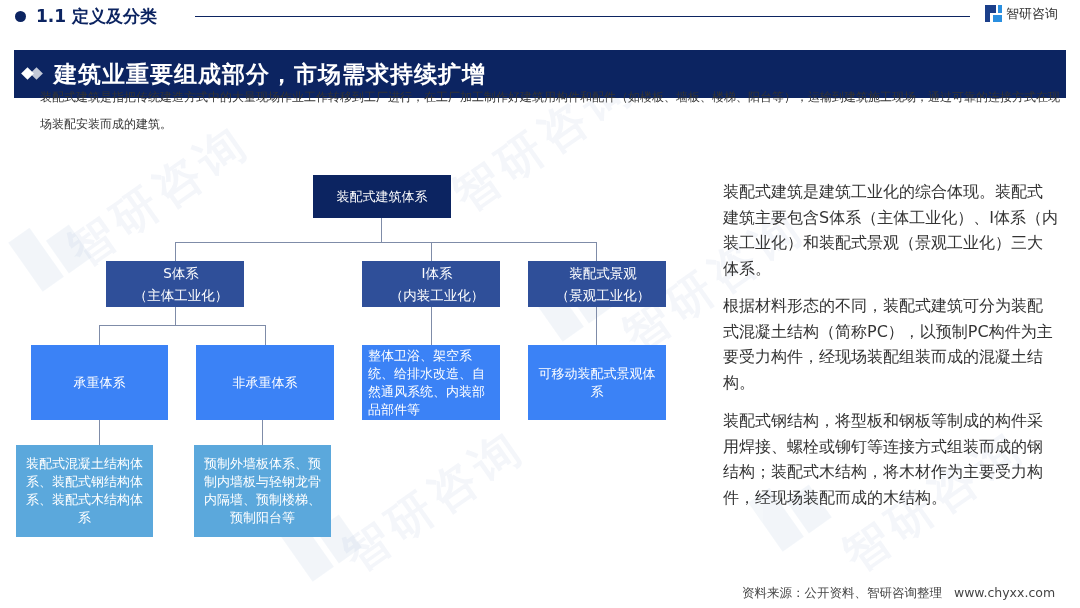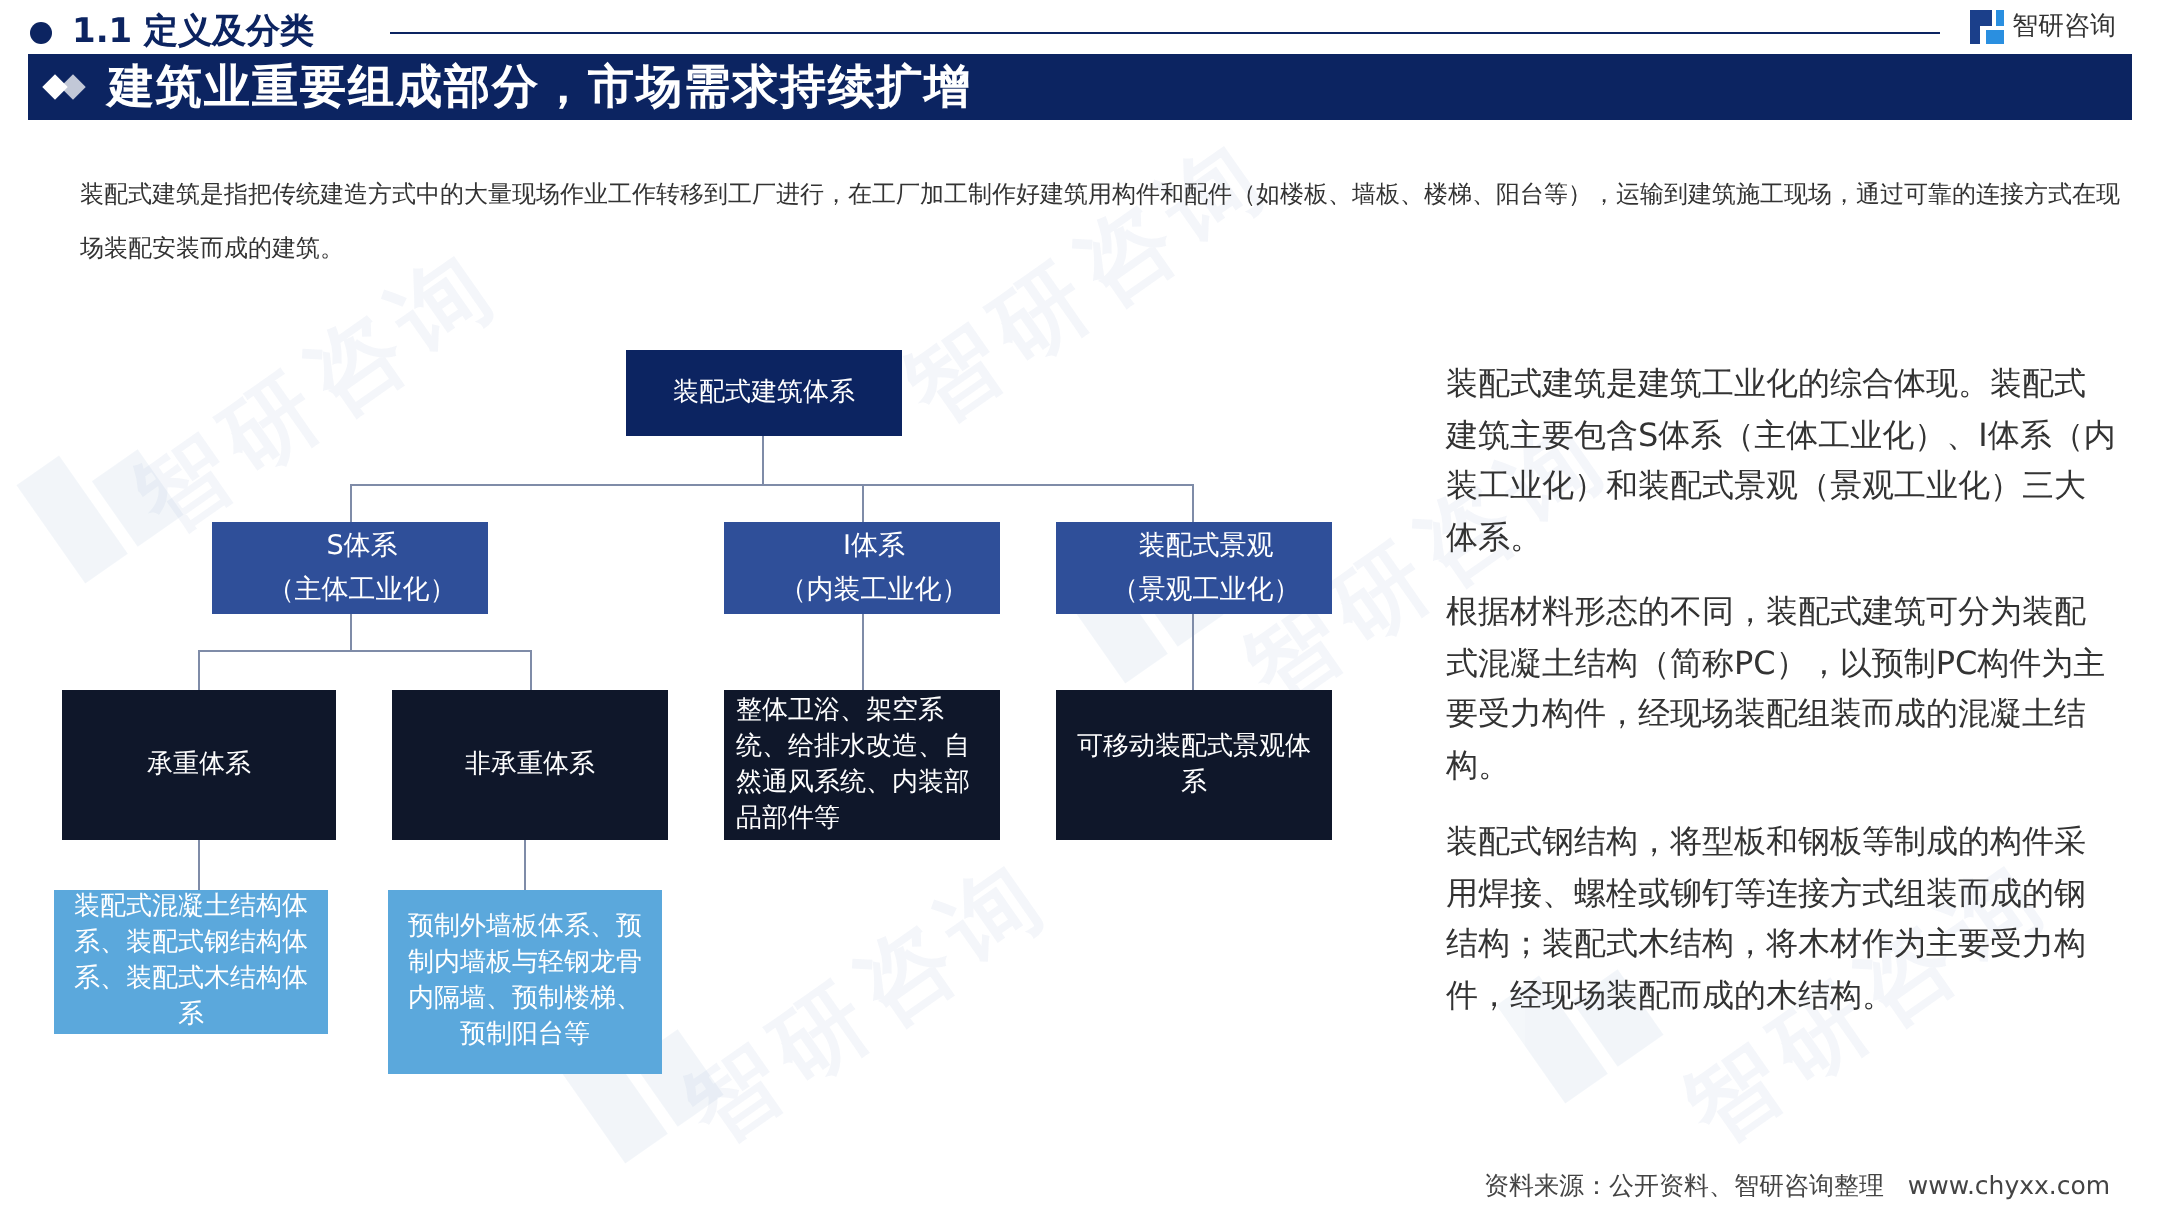--- a/index.html
+++ b/index.html
@@ -24,37 +24,37 @@
   .sec-line { left:195px; top:16px; width:775px; height:1px; background:#0c2461; }
   .logo { left:985px; top:5px; display:flex; align-items:center; gap:4px; }
   .logo-mark { width:17px; height:17px; position:relative; }
   .logo-mark .a { position:absolute; left:0; top:0; width:11px; height:8px; background:#1b3f8a; }
   .logo-mark .b { position:absolute; left:0; top:8px; width:5px; height:9px; background:#1b3f8a; }
   .logo-mark .c { position:absolute; left:8px; top:10px; width:9px; height:7px; background:#2a8fe0; }
   .logo-mark .d { position:absolute; left:13px; top:0; width:4px; height:8px; background:#2a8fe0; }
   .logo-text { font-size:13px; color:#333; line-height:17px; }
 
   
-  .title-bar { left:14px; top:27px; width:1052px; height:33px; background:#0c2461;
+  .title-bar { left:14px; top:50px; width:1052px; height:48px; background:#0c2461;
                display:flex; align-items:center; }
   .title-icon { width:26px; height:16px; position:relative; margin-left:8px; margin-right:6px; }
   .title-icon i { position:absolute; width:9px; height:9px; background:#fff; transform:rotate(45deg); top:3px; }
   .title-icon i.l { left:1px; opacity:1; }
   .title-icon i.r { left:10px; opacity:0.75; }
   .title-text { font-size:23px; font-weight:bold; color:#fff; letter-spacing:1px; }
 
   
   .intro { left:40px; top:84px; width:1020px; font-size:12px; line-height:27px; color:#333; }
 
   
   .box { position:absolute; display:flex; align-items:center; justify-content:center;
          text-align:center; color:#fff; font-size:13px; line-height:18px; box-sizing:border-box; }
   .lvl0 { background:#0c2461; }
   .lvl1 { background:#2f4f99; flex-direction:column; line-height:22px; font-size:13.5px;padding-left:12px; }
-  .lvl2 { background:#0f172a; }
+  .lvl2 { background:#3b82f6; }
   .lvl3 { background:#5ba8dc; padding:0 6px; }
   .line { position:absolute; background:#7f8ca8; }
 
   
   .rt { left:723px; width:335px; font-size:16px; line-height:25.5px; color:#333; }
 
   .source { left:742px; top:584px; font-size:12.5px; color:#444; line-height:18px; }
 </style>
 </head>
 <body>
@@ -132,21 +132,21 @@
   <div class="box lvl2" style="left:196px;top:345px;width:138px;height:75px;text-align:center;">
     <span>非承重体系</span>
   </div>
   <div class="box lvl2" style="left:362px;top:345px;width:138px;height:75px;padding:0 6px;text-align:left;justify-content:flex-start;">
     <span>整体卫浴、架空系统、给排水改造、自然通风系统、内装部品部件等</span>
   </div>
   <div class="box lvl2" style="left:528px;top:345px;width:138px;height:75px;padding:0 8px;">
     <span>可移动装配式景观体系</span>
   </div>
 
-  <div class="box lvl3" style="left:27px;top:445px;width:137px;height:72px;">
+  <div class="box lvl3" style="left:16px;top:445px;width:137px;height:92px;">
     <span>装配式混凝土结构体系、装配式钢结构体系、装配式木结构体系</span>
   </div>
   <div class="box lvl3" style="left:194px;top:445px;width:137px;height:92px;">
     <span>预制外墙板体系、预制内墙板与轻钢龙骨内隔墙、预制楼梯、预制阳台等</span>
   </div>
 </div>
 
 <div class="abs rt" style="top:179px;">装配式建筑是建筑工业化的综合体现。装配式建筑主要包含S体系（主体工业化）、I体系（内装工业化）和装配式景观（景观工业化）三大体系。</div>
 <div class="abs rt" style="top:293px;">根据材料形态的不同，装配式建筑可分为装配式混凝土结构（简称PC），以预制PC构件为主要受力构件，经现场装配组装而成的混凝土结构。</div>
 <div class="abs rt" style="top:408px;">装配式钢结构，将型板和钢板等制成的构件采用焊接、螺栓或铆钉等连接方式组装而成的钢结构；装配式木结构，将木材作为主要受力构件，经现场装配而成的木结构。</div>

